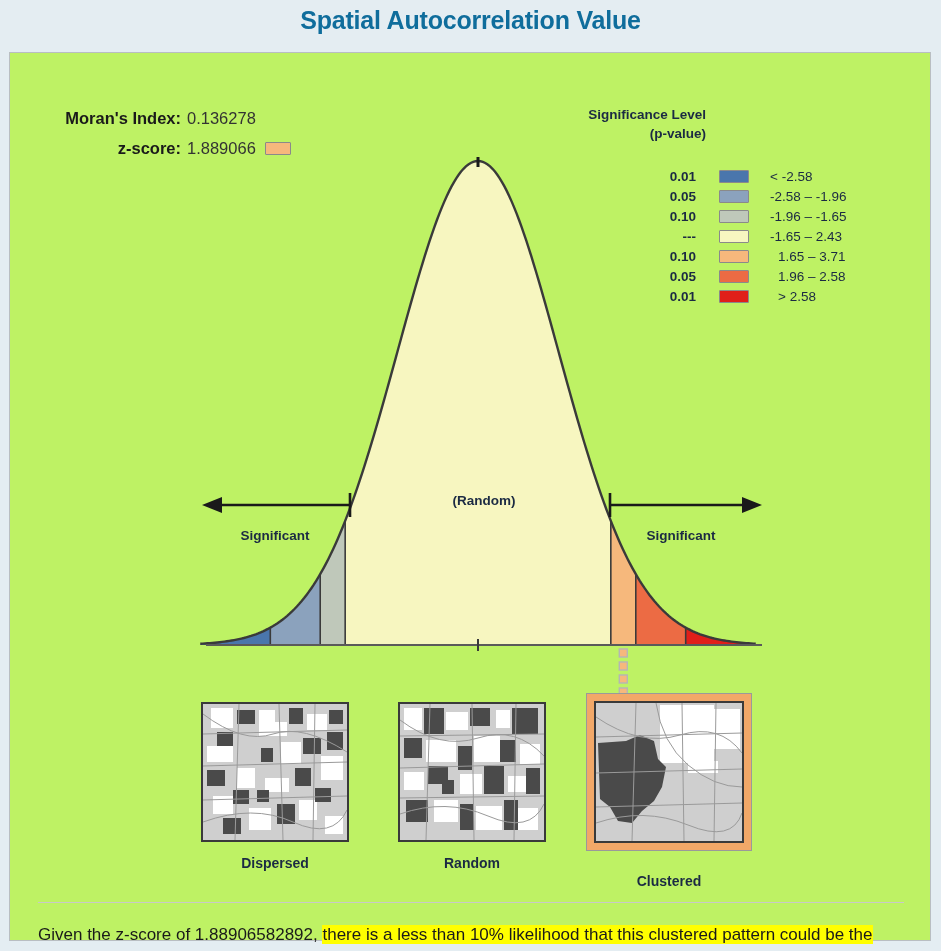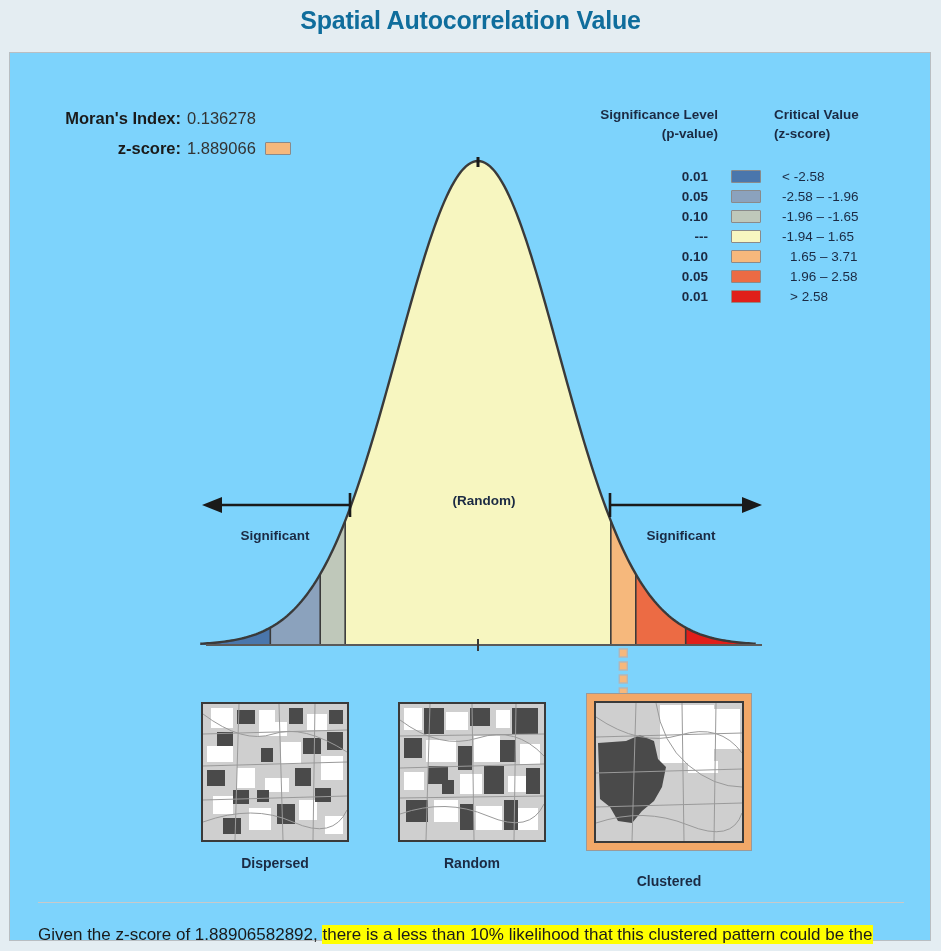--- a/index.html
+++ b/index.html
@@ -28,21 +28,21 @@
     font-weight: bold;
     color: #0f6d9c;
     letter-spacing: -0.2px;
   }
   .panel {
     position: absolute;
     left: 9px;
     top: 52px;
     width: 922px;
     height: 889px;
-    background: #7dd3fc;
+    background: #bef264;
     border: 1px solid #b9bec2;
     box-sizing: border-box;
   }
 
   
   .stats {
     position: absolute;
     left: 45px;
     top: 50px;
     width: 290px;
@@ -72,21 +72,21 @@
     margin-left: 9px;
     background: #f6b87c;
     border: 1.5px solid #8a8a8a;
     border-radius: 1px;
     box-sizing: border-box;
   }
 
   
   .legend {
     position: absolute;
-    left: 536px;
+    left: 524px;
     top: 52px;
     width: 352px;
     font-size: 13.5px;
     color: #1b2a43;
   }
   .legend-heads {
     display: flex;
   }
   .legend-head-left {
     width: 172px;
@@ -269,24 +269,20 @@
       </div>
     </div>
 
     <div class="legend">
       <div class="legend-heads">
         <div class="legend-head-left">
           <div>Significance Level</div>
           <div>(p-value)</div>
         </div>
         <div class="legend-head-spacer"></div>
-        <div class="legend-head-right">
-          <div>Critical Value</div>
-          <div>(z-score)</div>
-        </div>
       </div>
       <div class="legend-rows" id="legend-rows">
           <div class="legend-row">
             <div class="legend-p">0.01</div>
             <div class="legend-swatch-cell">
               <div class="legend-swatch" style="background: rgb(74, 118, 172);"></div>
             </div>
             <div class="legend-z">&lt; -2.58</div>
           </div>
           <div class="legend-row">
@@ -301,21 +297,21 @@
             <div class="legend-swatch-cell">
               <div class="legend-swatch" style="background: rgb(191, 200, 186);"></div>
             </div>
             <div class="legend-z">-1.96 – -1.65</div>
           </div>
           <div class="legend-row">
             <div class="legend-p">---</div>
             <div class="legend-swatch-cell">
               <div class="legend-swatch" style="background: rgb(247, 246, 192);"></div>
             </div>
-            <div class="legend-z">-1.94 – 1.65</div>
+            <div class="legend-z">-1.65 – 2.43</div>
           </div>
           <div class="legend-row">
             <div class="legend-p">0.10</div>
             <div class="legend-swatch-cell">
               <div class="legend-swatch" style="background: rgb(246, 184, 124);"></div>
             </div>
             <div class="legend-z indent">1.65 – 3.71</div>
           </div>
           <div class="legend-row">
             <div class="legend-p">0.05</div>

